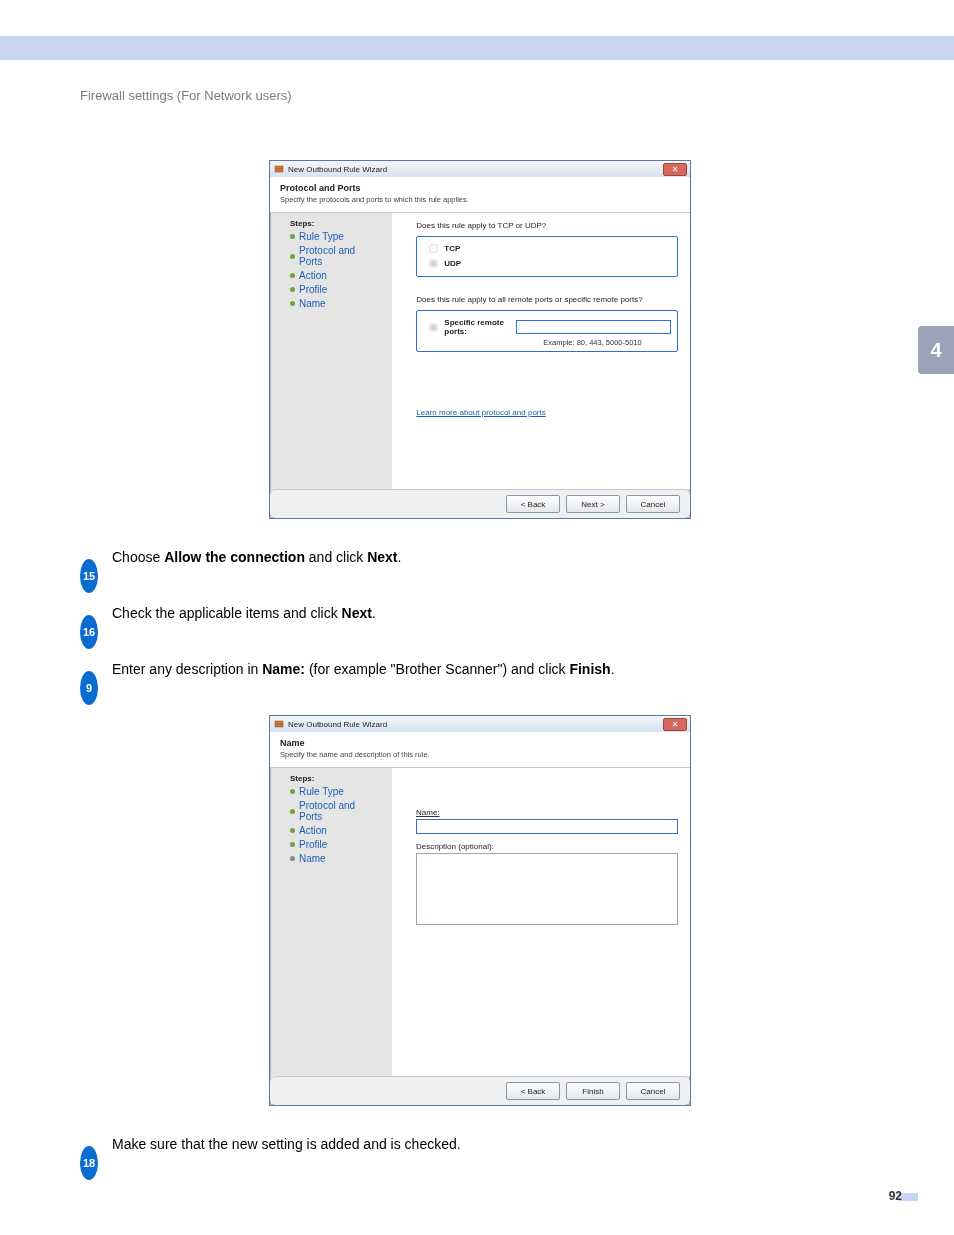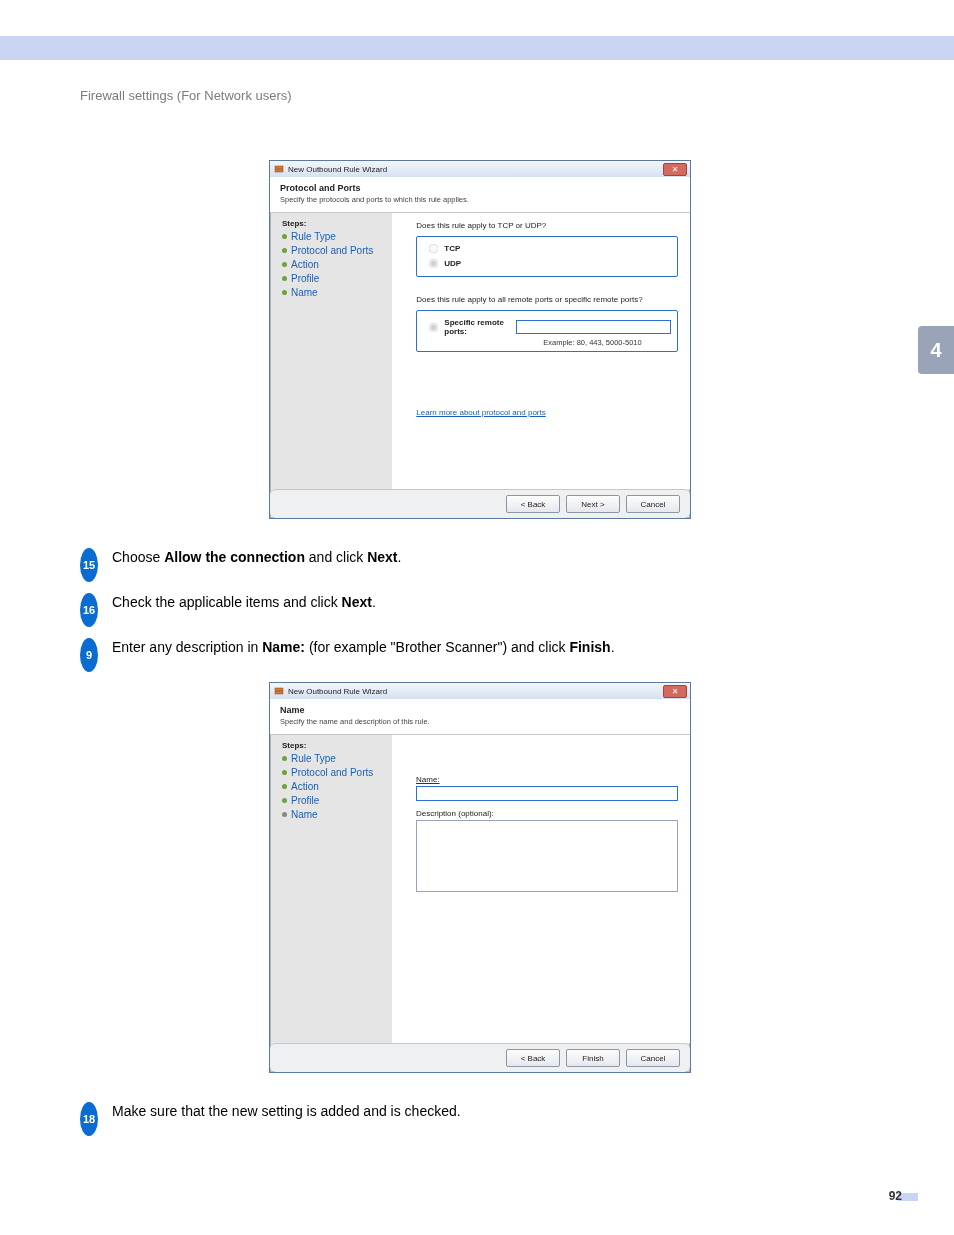--- a/index.html
+++ b/index.html
@@ -11,40 +11,40 @@
   .page-num-bar{position:absolute;right:36px;bottom:34px;width:20px;height:8px;background:#c9d5f2;}
   .content{position:absolute;top:150px;left:80px;width:800px;}
   .dialog{width:420px;margin:10px auto 28px auto;border:1px solid #5b789f;background:#e5e5e5;box-shadow:0 0 0 1px #a7b5c8 inset;font-size:8px;color:#222;}
   .dlg-title{height:16px;background:linear-gradient(#f3f6fa,#d6e1f0);display:flex;align-items:center;padding:0 4px;position:relative;font-size:8px;}
   .dlg-title svg{margin-right:4px;flex:none;}
   .dlg-close{position:absolute;right:3px;top:2px;width:22px;height:11px;background:#d46a5f;border:1px solid #a04536;border-radius:2px;color:#fff;display:flex;align-items:center;justify-content:center;font-size:8px;line-height:1;}
   .dlg-head{padding:6px 10px 8px 10px;background:#fff;border-bottom:1px solid #c7c7c7;}
   .dlg-head-title{font-weight:bold;font-size:9px;margin-bottom:2px;}
   .dlg-head-sub{font-size:7.5px;color:#444;}
   .dlg-body{display:flex;}
-  .steps{width:100px;padding:6px 12px;}
+  .steps{width:100px;padding:6px 20px;}
   .steps-title{font-weight:bold;font-size:8px;margin-bottom:3px;color:#222;}
   .step{display:flex;align-items:center;margin:3px 0;font-size:10px;color:#1b5fb5;}
   .step .dot{width:5px;height:5px;border-radius:50%;background:#6ea23a;margin-right:4px;flex:none;}
   .step.cur .dot{background:#888;}
   .pane{flex:1;background:#fff;padding:8px 12px 8px 24px;min-height:260px;position:relative;}
   .q{font-size:8px;margin-bottom:6px;}
   .radio-row{display:flex;align-items:center;margin:2px 0;font-size:8px;}
   .radio-row input{margin:0 4px 0 4px;transform:scale(.75);}
   .frame{border:1px solid #2f6fd1;border-radius:2px;padding:3px 6px 4px 6px;margin:0 0 6px 0;}
   .inp{border:1px solid #2f6fd1;height:12px;width:190px;margin-left:4px;background:#fff;}
   .example{font-size:7.5px;margin-left:120px;margin-top:2px;color:#333;}
   .link{color:#1b5fb5;text-decoration:underline;font-size:8px;margin-top:50px;display:inline-block;text-align:right;}
   .dlg-foot{height:28px;background:#eef0f2;border-top:1px solid #c7c7c7;display:flex;align-items:center;justify-content:flex-end;padding:0 10px;gap:6px;border-radius:6px;}
   .btn{min-width:52px;height:16px;background:linear-gradient(#fdfdfd,#e5e8ec);border:1px solid #8a97a8;border-radius:2px;font-size:8px;display:flex;align-items:center;justify-content:center;color:#222;}
   .txtarea{border:1px solid #9aa4b8;height:70px;width:260px;background:#fff;margin-top:2px;}
   .txtinp{border:1px solid #2f6fd1;height:13px;width:260px;background:#fff;margin-top:2px;}
   .lbl{font-size:8px;text-decoration:underline;text-decoration-color:#333;}
   .inst{display:flex;align-items:flex-start;margin:0 0 10px 0;font-size:14px;color:#000;line-height:1.5;}
-  .inst .num{width:18px;height:34px;border-radius:50%;background:#0a6bd0;color:#fff;font-size:11px;font-weight:bold;display:flex;align-items:center;justify-content:center;margin-right:14px;flex:none;margin-top:1px;}
+  .inst .num{width:18px;height:34px;border-radius:50%;background:#0a6bd0;color:#fff;font-size:11px;font-weight:bold;display:flex;align-items:center;justify-content:center;margin-right:14px;flex:none;margin-top:12px;}
   .inst b{font-weight:bold;}
   .cut-line{border-top:1px dashed #2f6fd1;margin:0 6px -1px 6px;}
 </style>
 </head>
 <body>
 
 <div class="page">
   <div class="top-band"></div>
   <div class="hdr-title">Firewall settings (For Network users)</div>
   <div class="side-tab">4</div>

